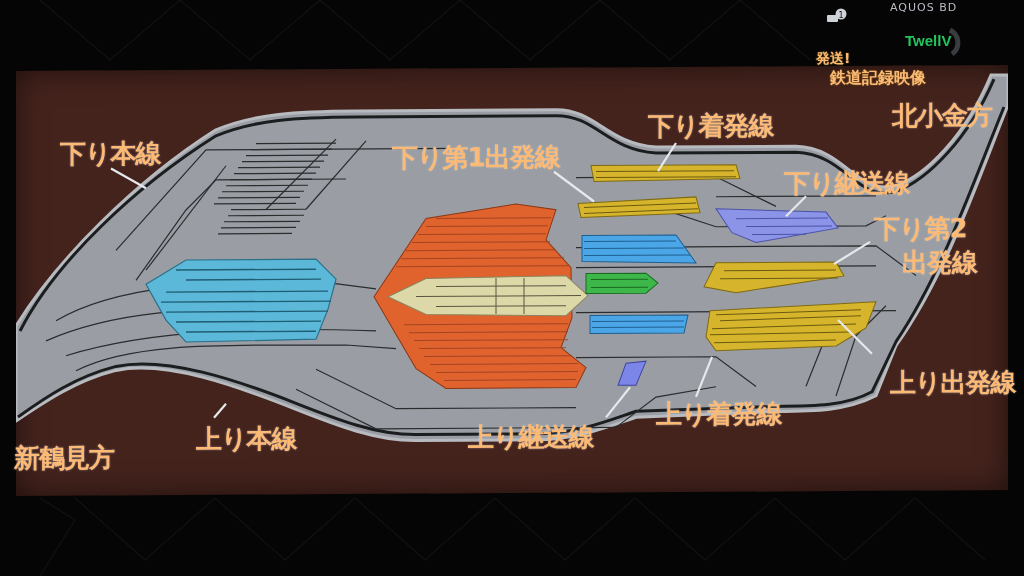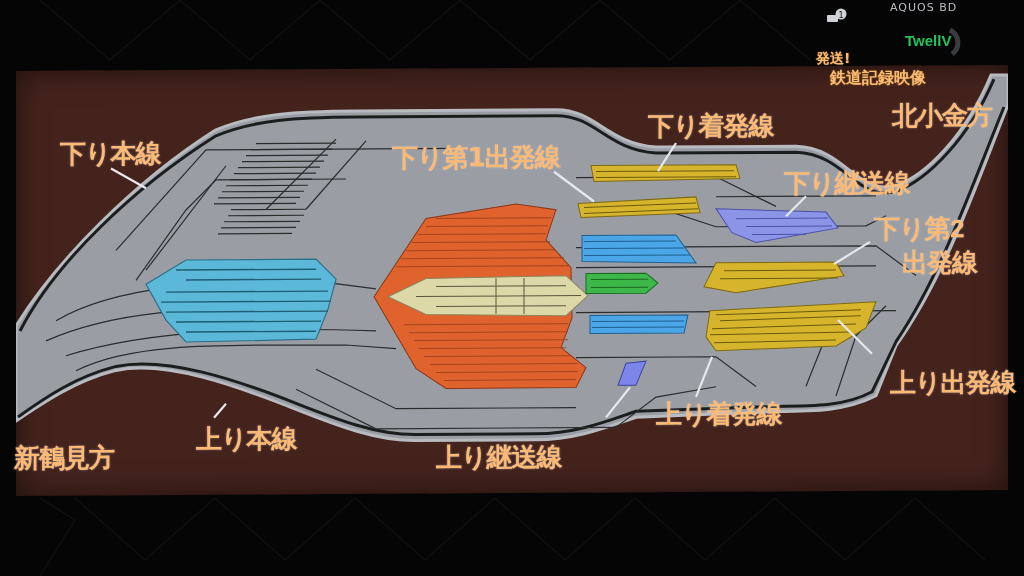--- a/index.html
+++ b/index.html
@@ -217,22 +217,22 @@
       <line x1="590" y1="350" x2="614" y2="320"></line>
       <line x1="198" y1="348" x2="210" y2="334"></line>
     </g>
   </svg>
 
   <div class="label" style="left:44px; top:66px;">下り本線</div>
   <div class="label" style="left:376px; top:72px;">下り第1出発線</div>
   <div class="label" style="left:632px; top:42px;">下り着発線</div>
   <div class="label" style="left:876px; top:33px;">北小金方</div>
   <div class="label" style="left:768px; top:100px;">下り継送線</div>
-  <div class="label" style="left:858px; top:146px;font-family:Liberation Mono, monospace;">下り第2</div>
+  <div class="label" style="left:858px; top:146px;">下り第2</div>
   <div class="label" style="left:886px; top:180px;">出発線</div>
   <div class="label" style="left:838px; top:300px;margin-left:36px;">上り出発線</div>
   <div class="label" style="left:640px; top:330px;">上り着発線</div>
-  <div class="label" style="left:420px; top:352px;margin-top:20px;">上り継送線</div>
+  <div class="label" style="left:452px; top:352px;">上り継送線</div>
   <div class="label" style="left:164px; top:352px;margin-left:16px;">上り本線</div>
   <div class="label" style="left:-2px; top:370px;">新鶴見方</div>
 </div>
 
 <div class="program" style="left:830px; top:68px; font-size:16px;">鉄道記録映像</div>
 
 </body></html>

